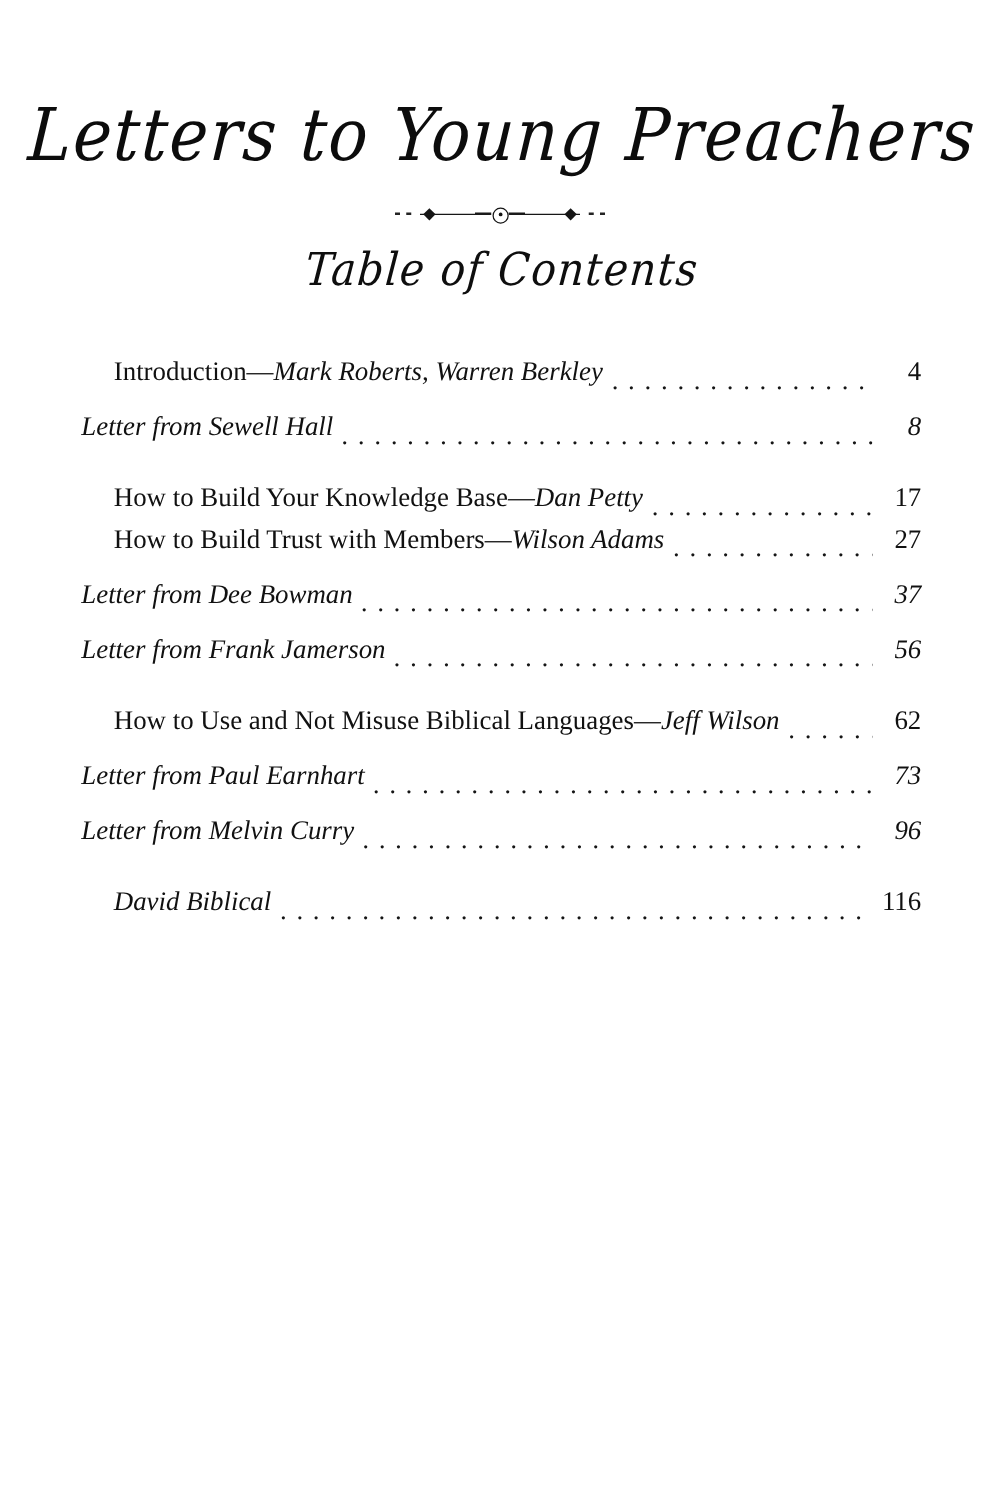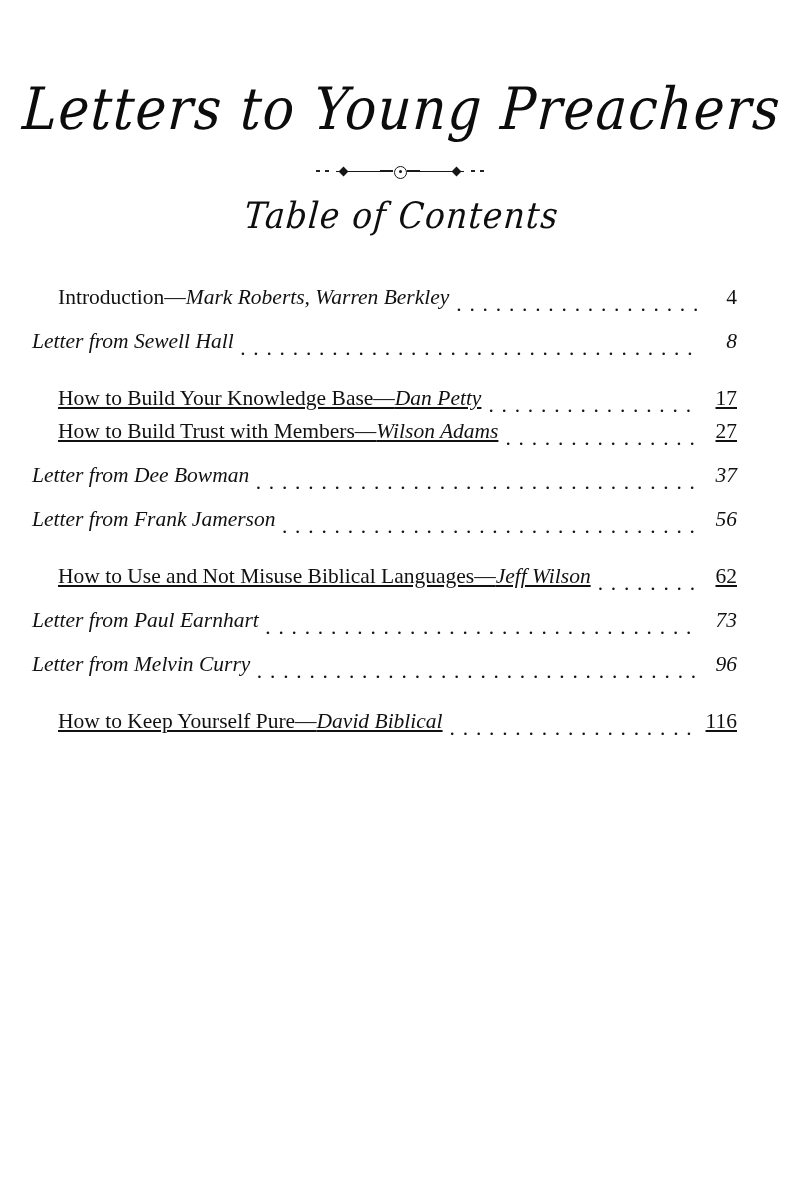--- a/index.html
+++ b/index.html
@@ -123,21 +123,21 @@
     font-size: 33px;
     letter-spacing: 1.2px;
     color: #0e0e0e;
     transform: scaleY(1.1) skewX(-5deg);
     transform-origin: center bottom;
   }
 
   
   .entries {
     margin-top: 44px;
-    padding-left: 32px;
+    padding-left: 65px;
     padding-right: 63px;
   }
 
   .group { }
   .group + .group { margin-top: 25px; }
 
   .entry {
     display: flex;
     align-items: flex-end;
     font-size: 21.5px;
@@ -184,21 +184,21 @@
   }
   .entry.level-letter {
     margin-left: 0;
     font-style: italic;
   }
   .entry.level-intro {
     margin-left: 26px;
   }
 
   .group.letter-group { margin-top: 11px; }
-  .group.chapters-group { margin-top: 24px; text-decoration: underline; }
+  .group.chapters-group { margin-top: 24px; }
 </style>
 </head>
 <body>
 
 <div class="page">
 
   <div class="title-block">
     <div class="book-title">Letters to Young Preachers</div>
 
     <div class="ornament">
@@ -282,21 +282,20 @@
       </div>
       <div class="group letter-group">
         <div class="entry level-letter">
           <span class="text">Letter from Melvin Curry</span>
           <span class="leader"></span>
           <span class="pageno">96</span>
         </div>
       </div>
       <div class="group chapters-group">
         <div class="entry level-chapter">
-          <span class="text">How to Keep Yourself Pure—</span>
           <span class="author">David Biblical</span>
           <span class="leader"></span>
           <span class="pageno">116</span>
         </div>
       </div>
     </div>
 
 </div>
 
 </body></html>

